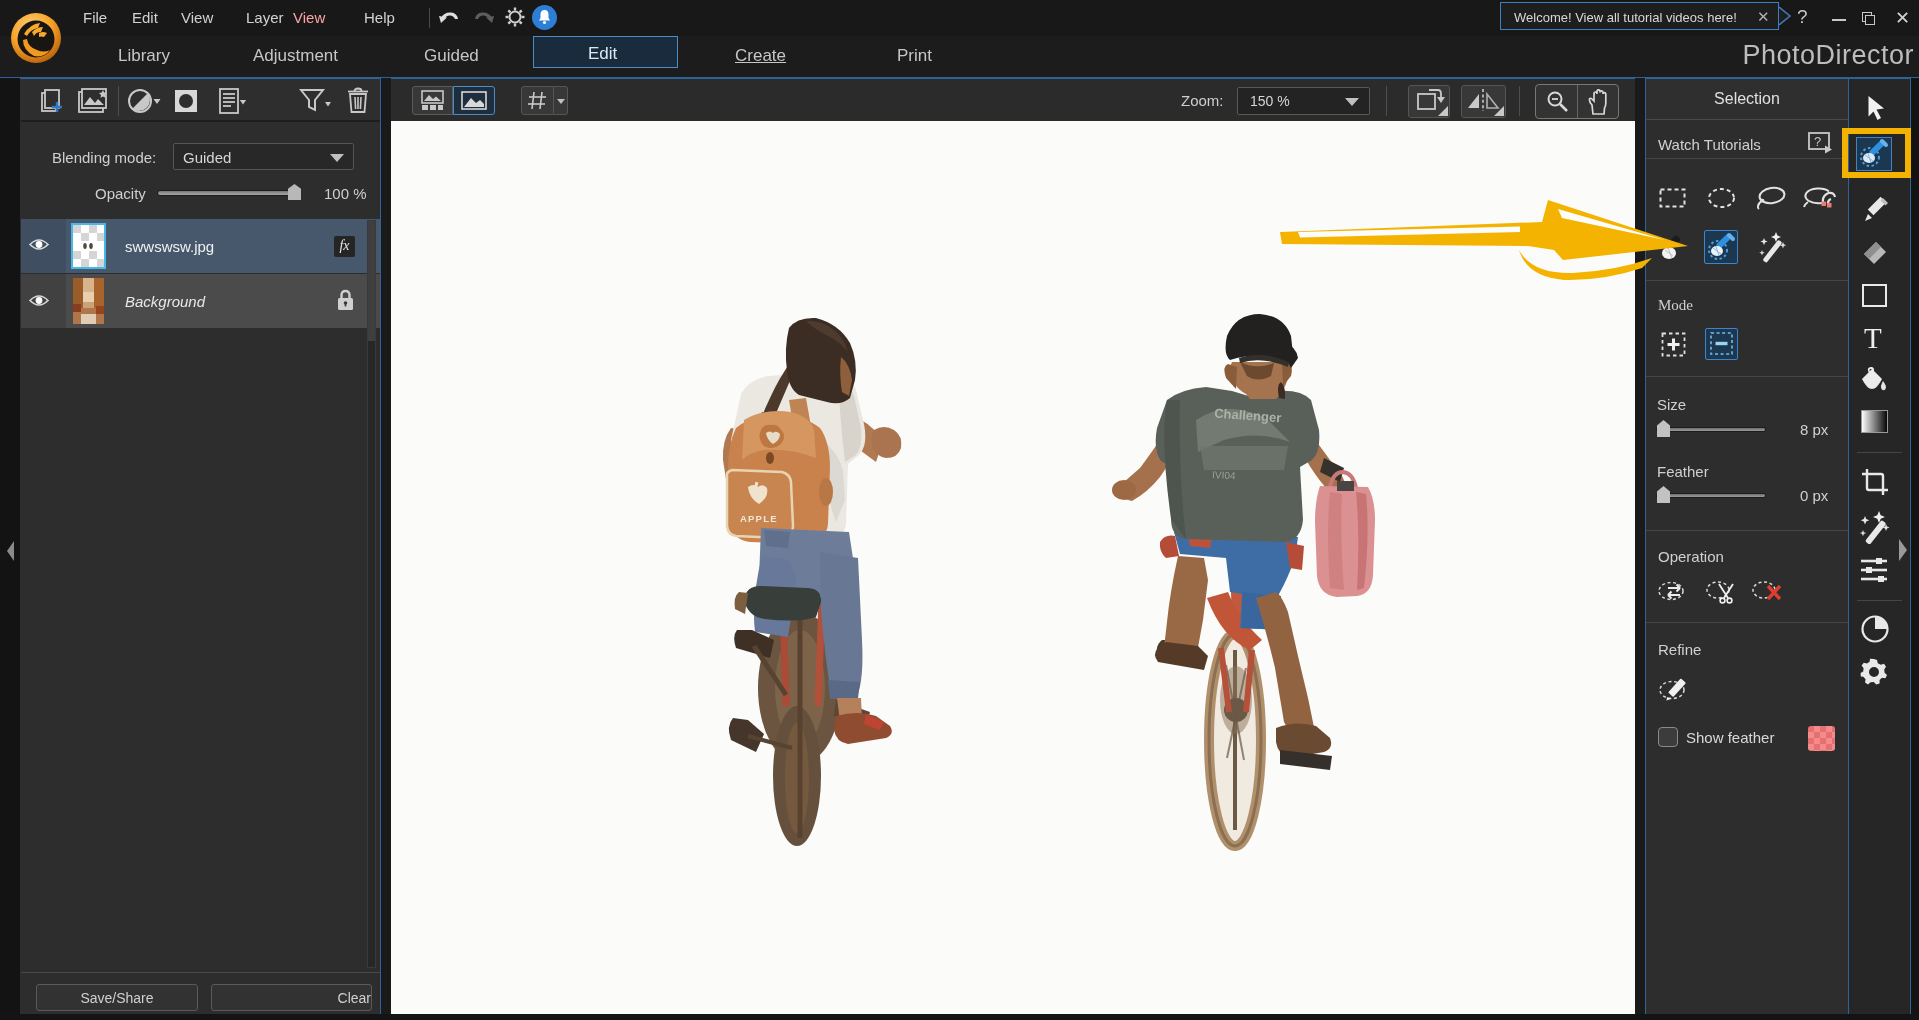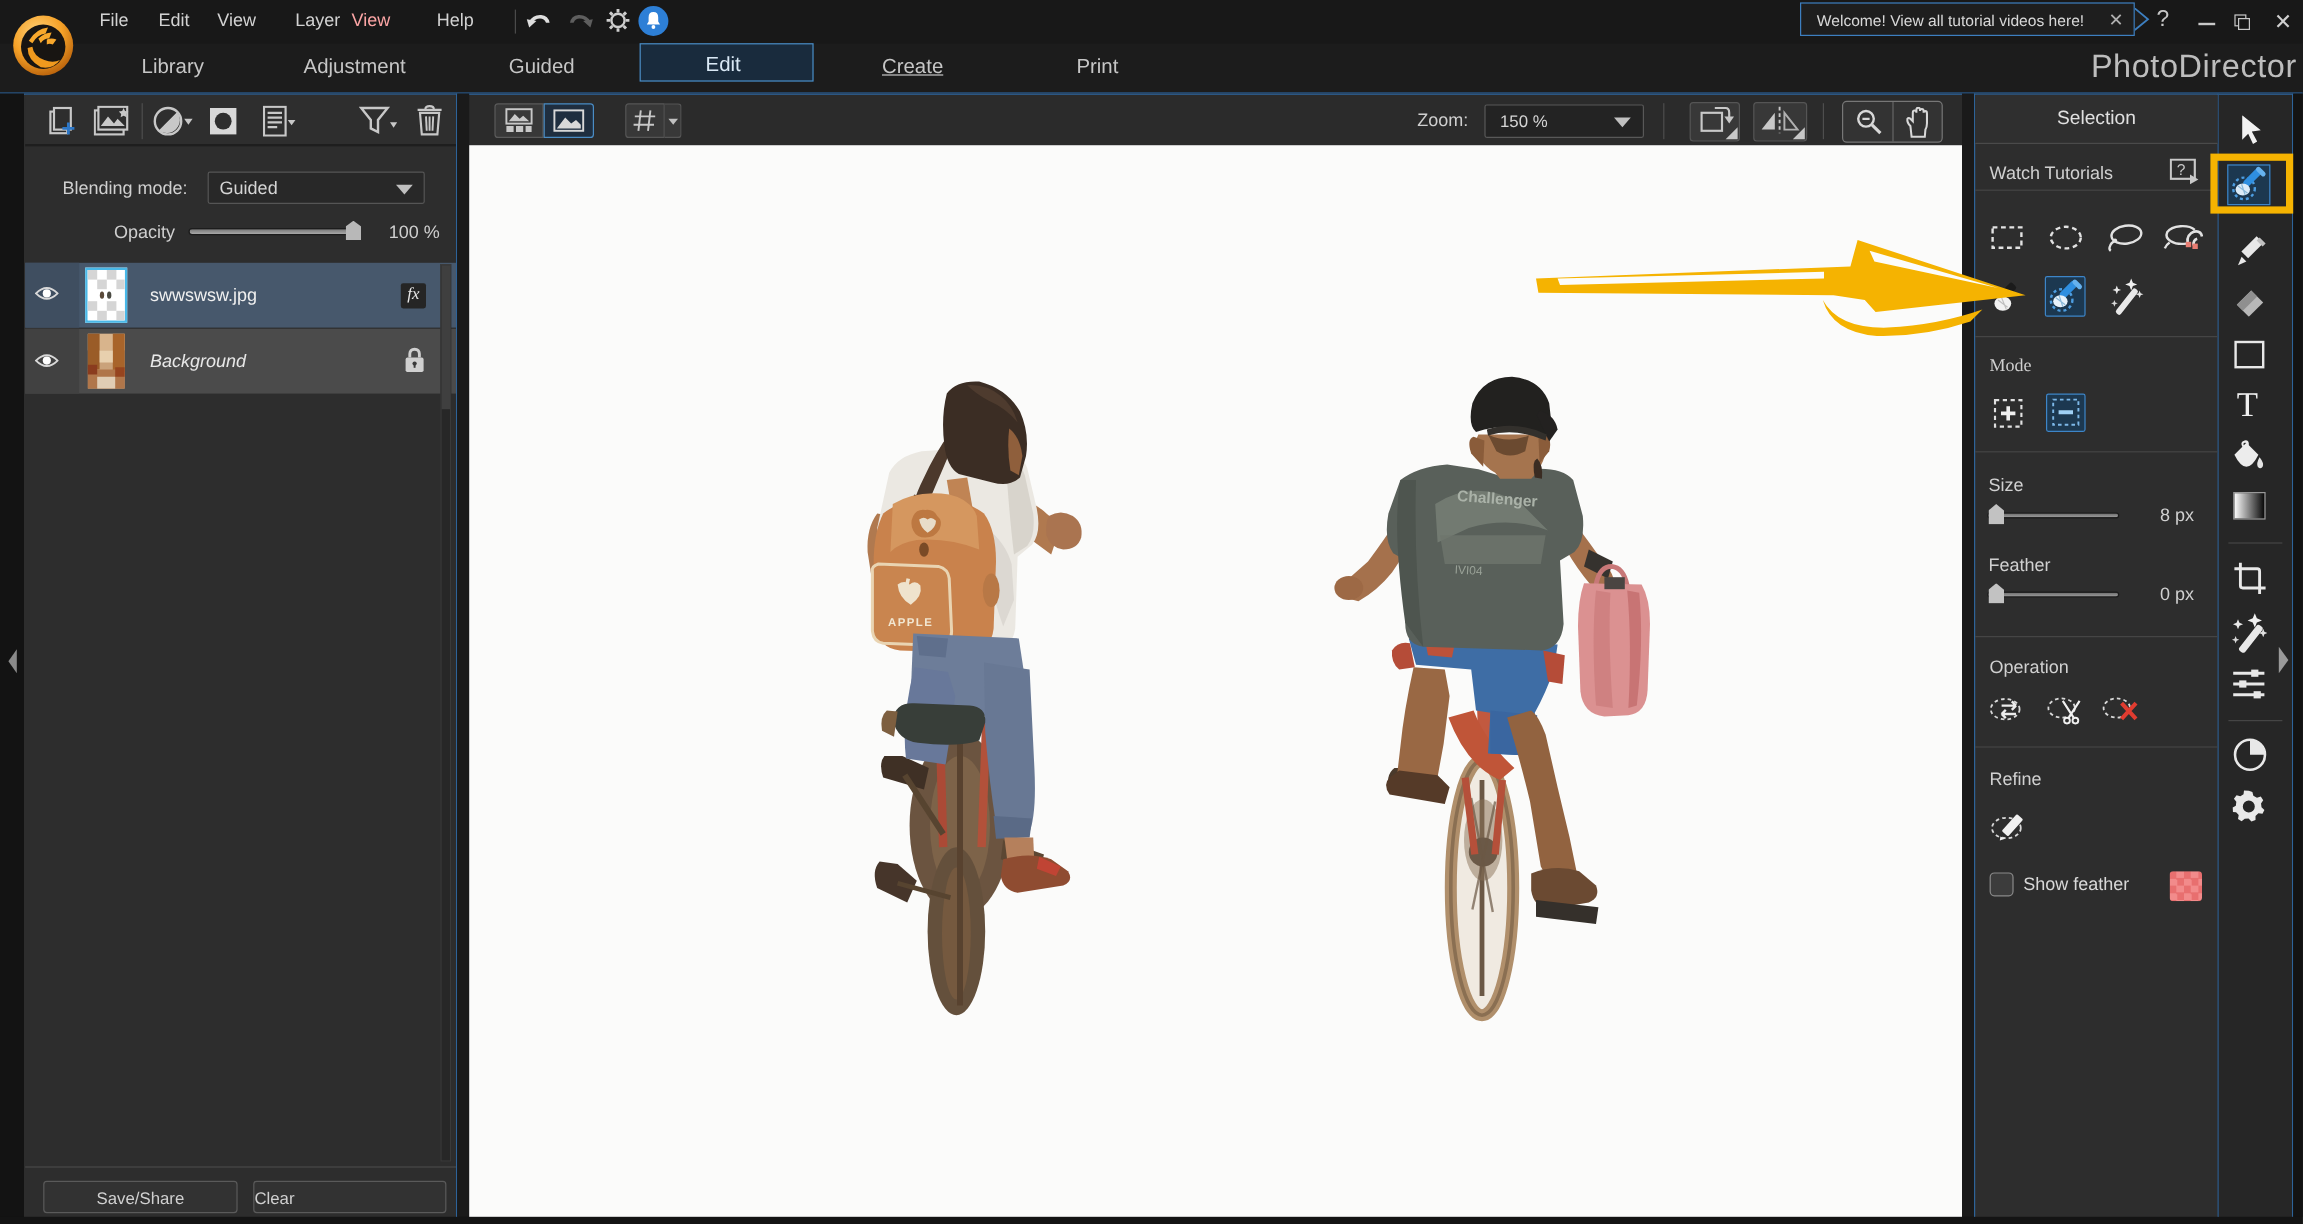--- a/index.html
+++ b/index.html
@@ -246,21 +246,21 @@
 <circle cx="8.5" cy="14" r="1.8" fill="#3a3a3a"></circle>
 <rect x="7.7" y="14" width="1.6" height="3.5" fill="#3a3a3a"></rect>
 </svg>
 </div>
 
 <div class="abs" style="left:367px;top:220px;width:9px;height:748px;background:#272727;border:1px solid #3a3a3a;"></div>
 <div class="abs" style="left:368px;top:221px;width:7px;height:120px;background:#3f3f3f;"></div>
 
 <div class="abs" style="left:21px;top:972px;width:359px;height:1px;background:#4a4a4a;"></div>
 <div class="abs" style="left:36px;top:984px;width:162px;height:27px;background:#323232;border:1px solid #5a5a5a;border-radius:3px;text-align:center;line-height:26px;font-size:14px;color:#d0d0d0;">Save/Share</div>
-<div class="abs" style="left:211px;top:984px;width:161px;height:27px;background:#323232;border:1px solid #5a5a5a;border-radius:3px;text-align:left;line-height:26px;font-size:14px;color:#d0d0d0;">Clear</div>
+<div class="abs" style="left:211px;top:984px;width:161px;height:27px;background:#323232;border:1px solid #5a5a5a;border-radius:3px;text-align:right;line-height:26px;font-size:14px;color:#d0d0d0;">Clear</div>
 
 <div class="abs" style="left:381px;top:78px;width:10px;height:936px;background:#1a1a1a;"></div>
 <div class="abs" style="left:1635px;top:78px;width:10px;height:936px;background:#1a1a1a;"></div>
 
 <div class="abs" style="left:391px;top:78px;width:1244px;height:43px;background:#2b2b2b;border-top:1px solid #2d6399;"></div>
 
 <div class="abs" style="left:412px;top:86px;width:41px;height:29px;background:#383838;border:1px solid #5a5a5a;border-radius:3px 0 0 3px;">
 <svg width="39" height="27" viewBox="0 0 39 27">
 <rect x="9" y="4" width="21" height="12" fill="none" stroke="#c8c8c8" stroke-width="1.6"></rect>
 <path d="M11 14 L16 8 L20 12 L23 9.5 L28 14 Z" fill="#c8c8c8"></path>

